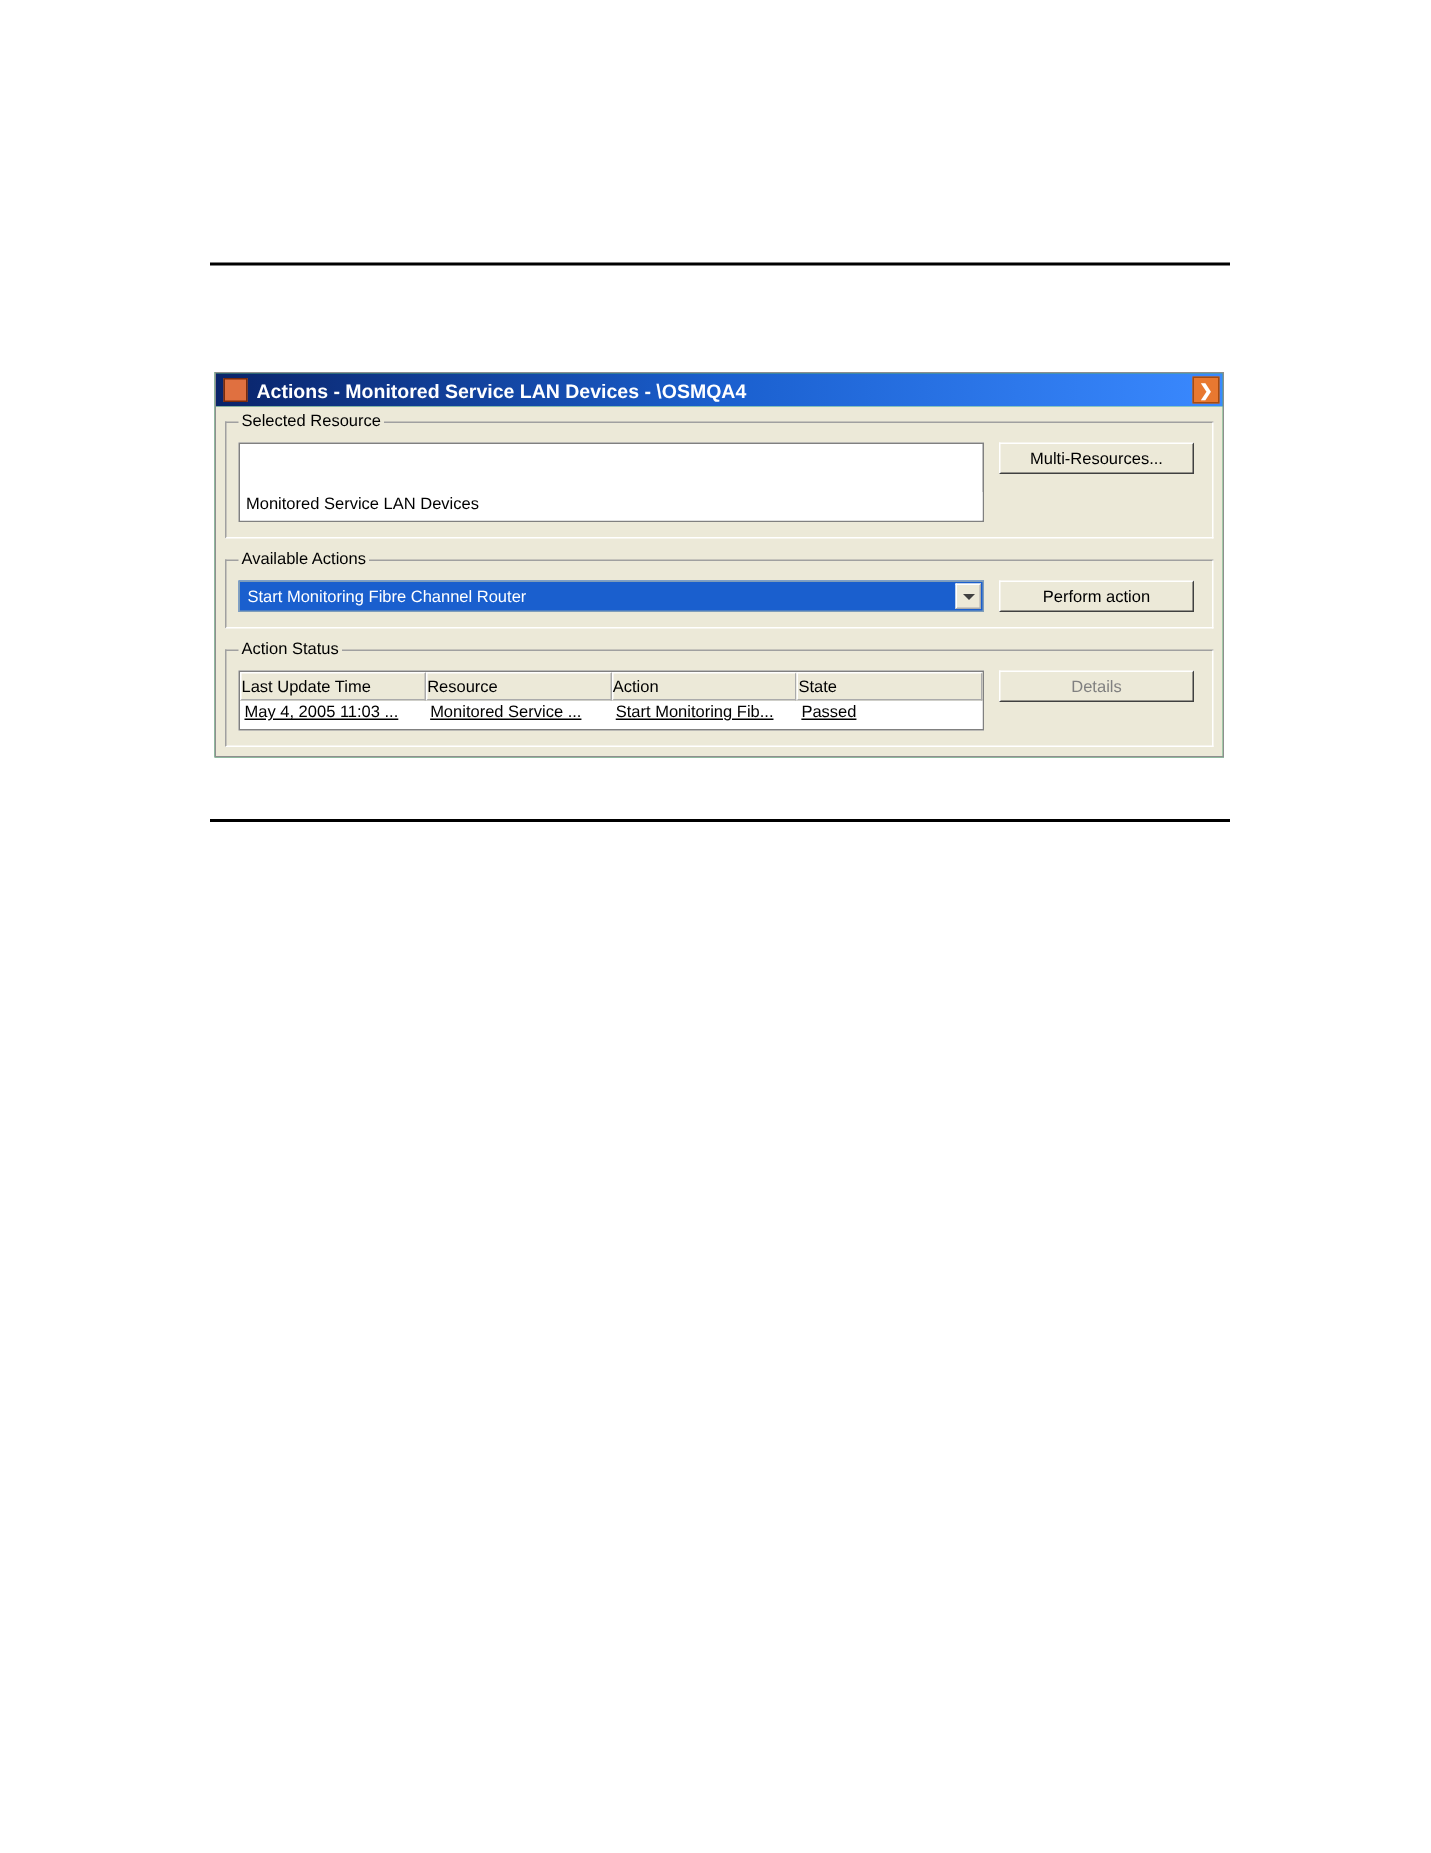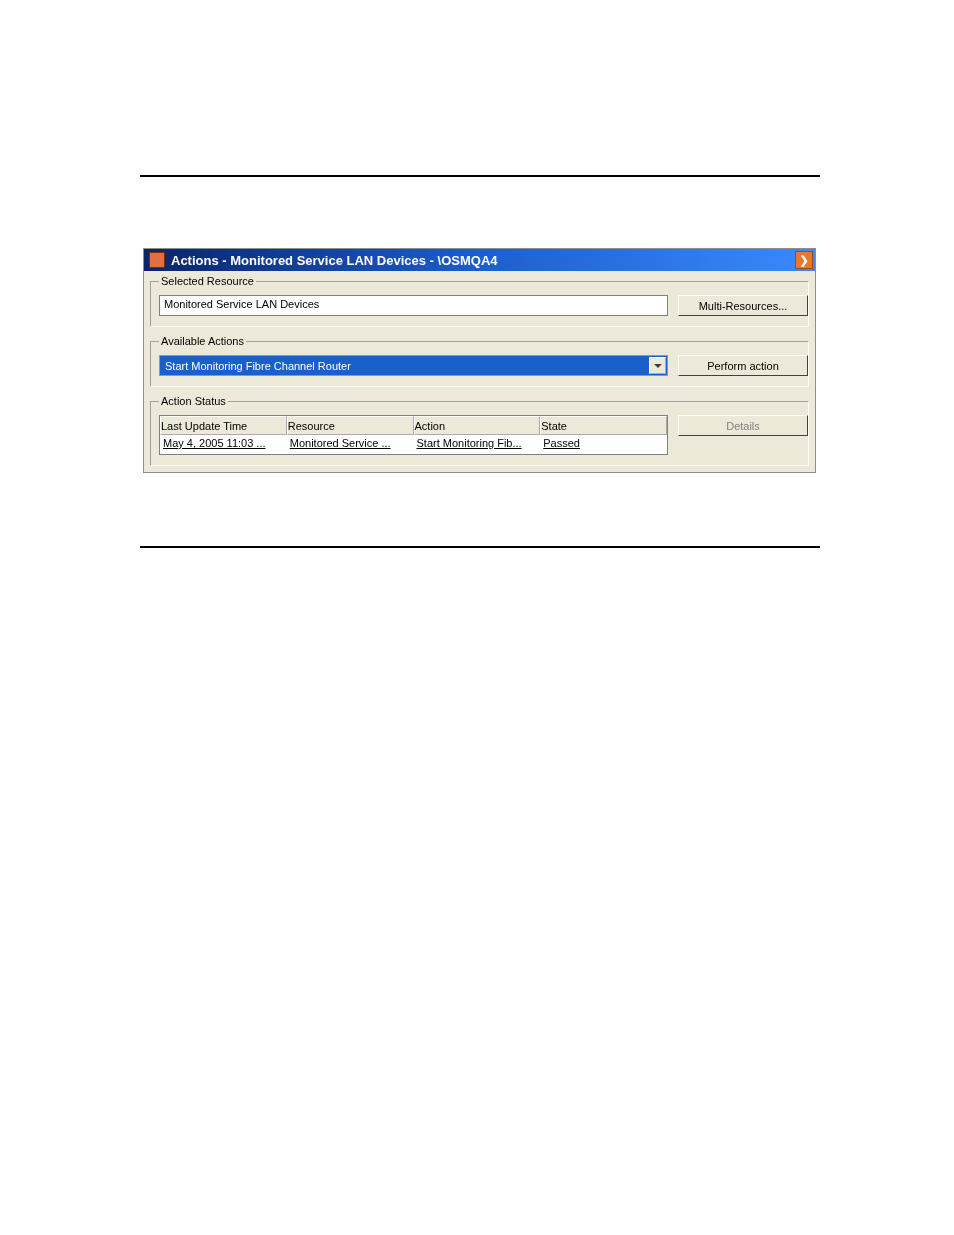--- a/index.html
+++ b/index.html
@@ -73,21 +73,21 @@
       font-weight: bold;
     }
     .content {
       padding: 4px 6px 6px 6px;
       background: #ece9d8;
     }
     fieldset {
       border: 1px solid #ffffff;
       border-top-color: #a0a0a0;
       border-left-color: #a0a0a0;
-      padding: 8px 0 10px 8px;
+      padding: 8px 12px 10px 8px;
       margin-bottom: 8px;
       background: #ece9d8;
       position: relative;
     }
     legend {
       font-size: 11px;
       color: #000;
       padding: 0 2px;
       background: #ece9d8;
     }
@@ -108,20 +108,21 @@
       text-align: center;
       line-height: 19px;
       font-size: 11px;
       border: 1px outset #fff;
     }
     .name-value {
       height: 19px;
       padding: 2px 4px;
       background: #ffffff;
       font-size: 11px;
+      margin-top: 32px;
     }
     .btn {
       height: 21px;
       padding: 0 12px;
       background: #ece9d8;
       border: 1px solid #808080;
       border-top-color: #ffffff;
       border-left-color: #ffffff;
       border-right-color: #404040;
       border-bottom-color: #404040;

